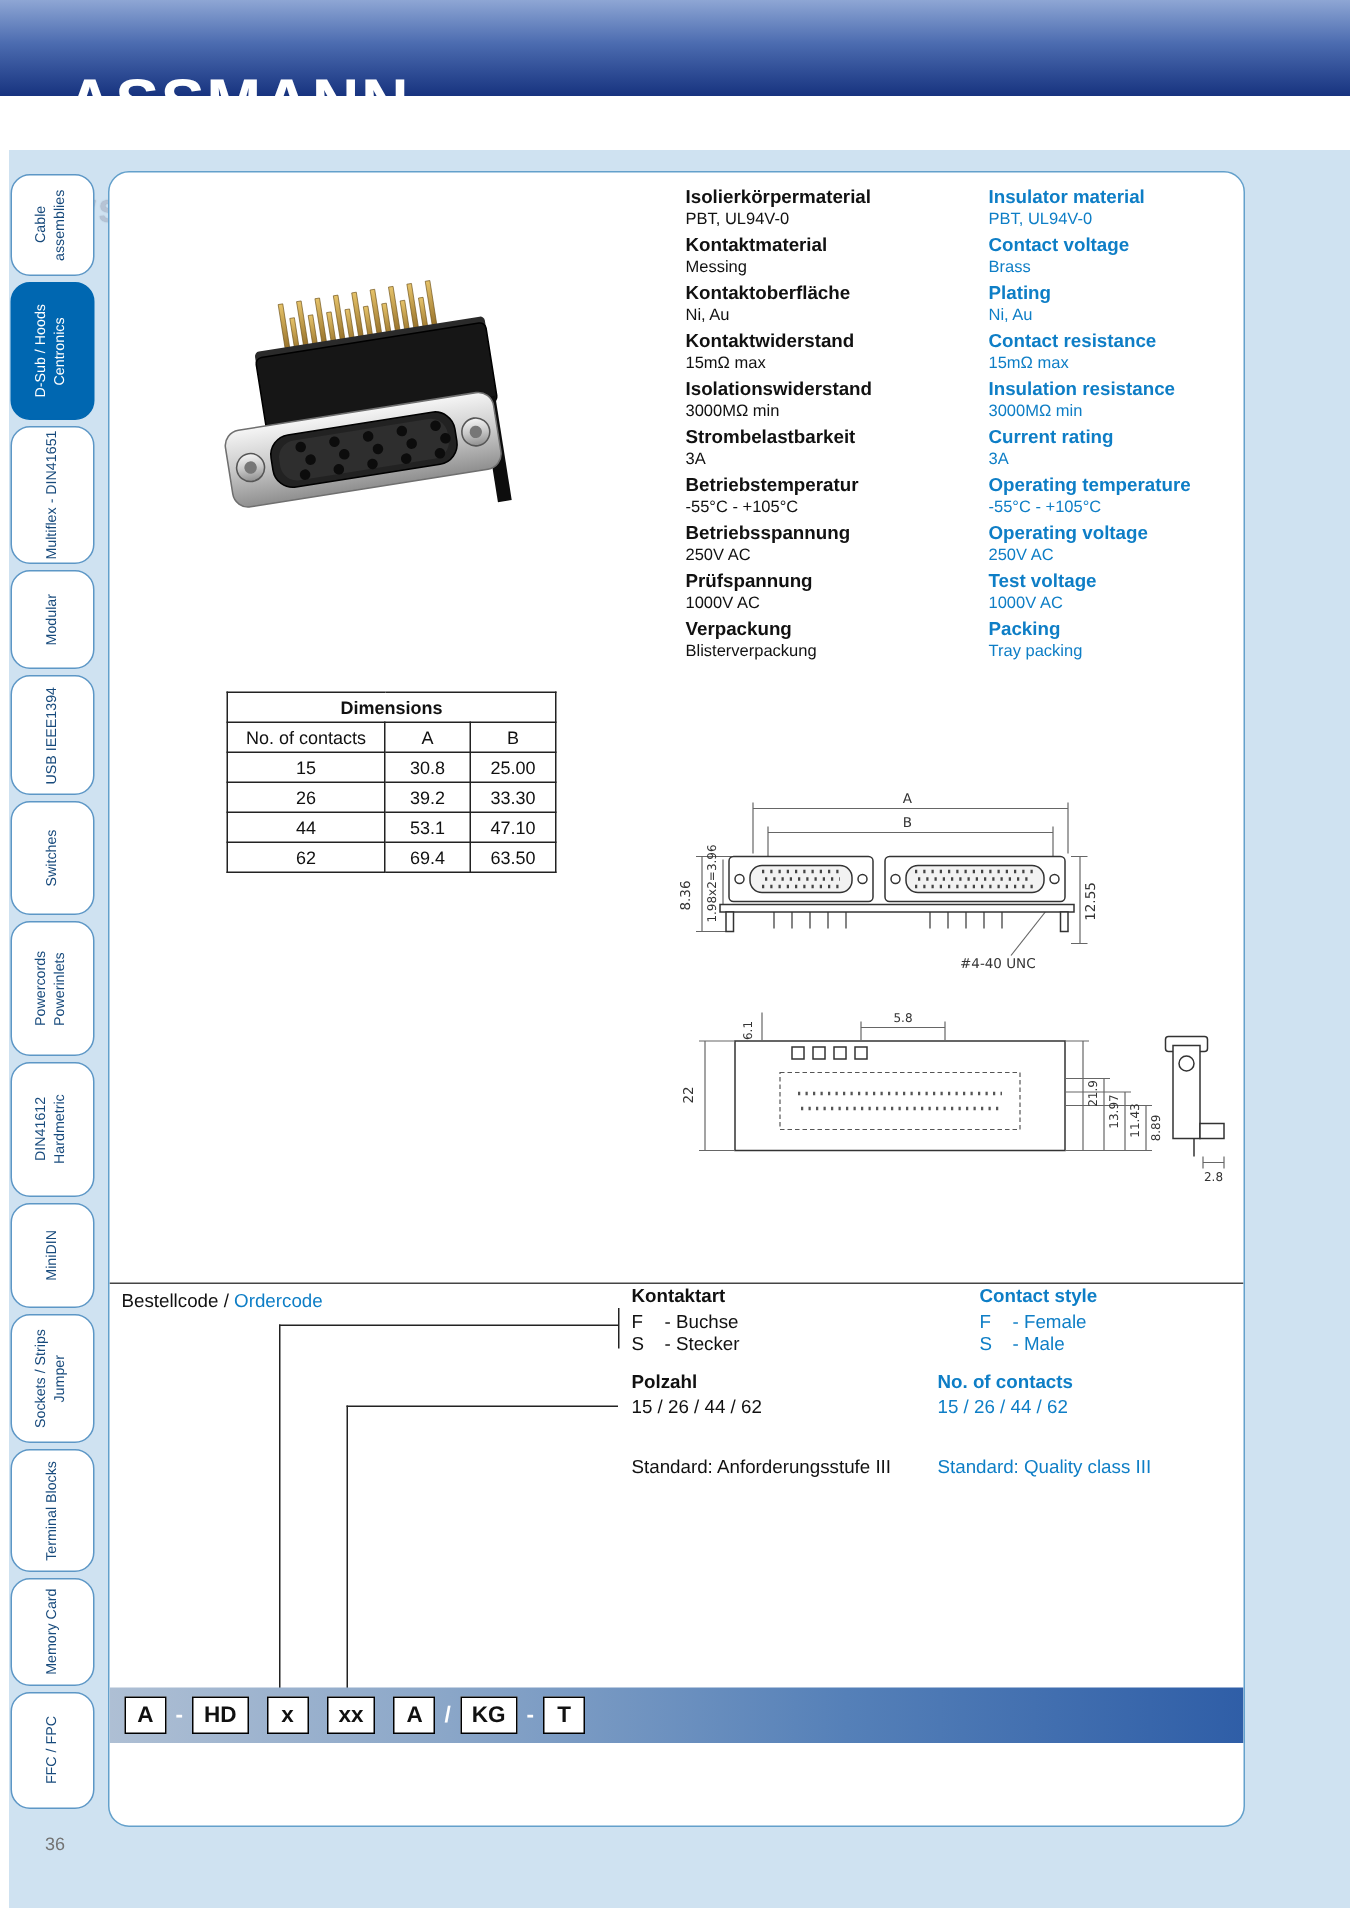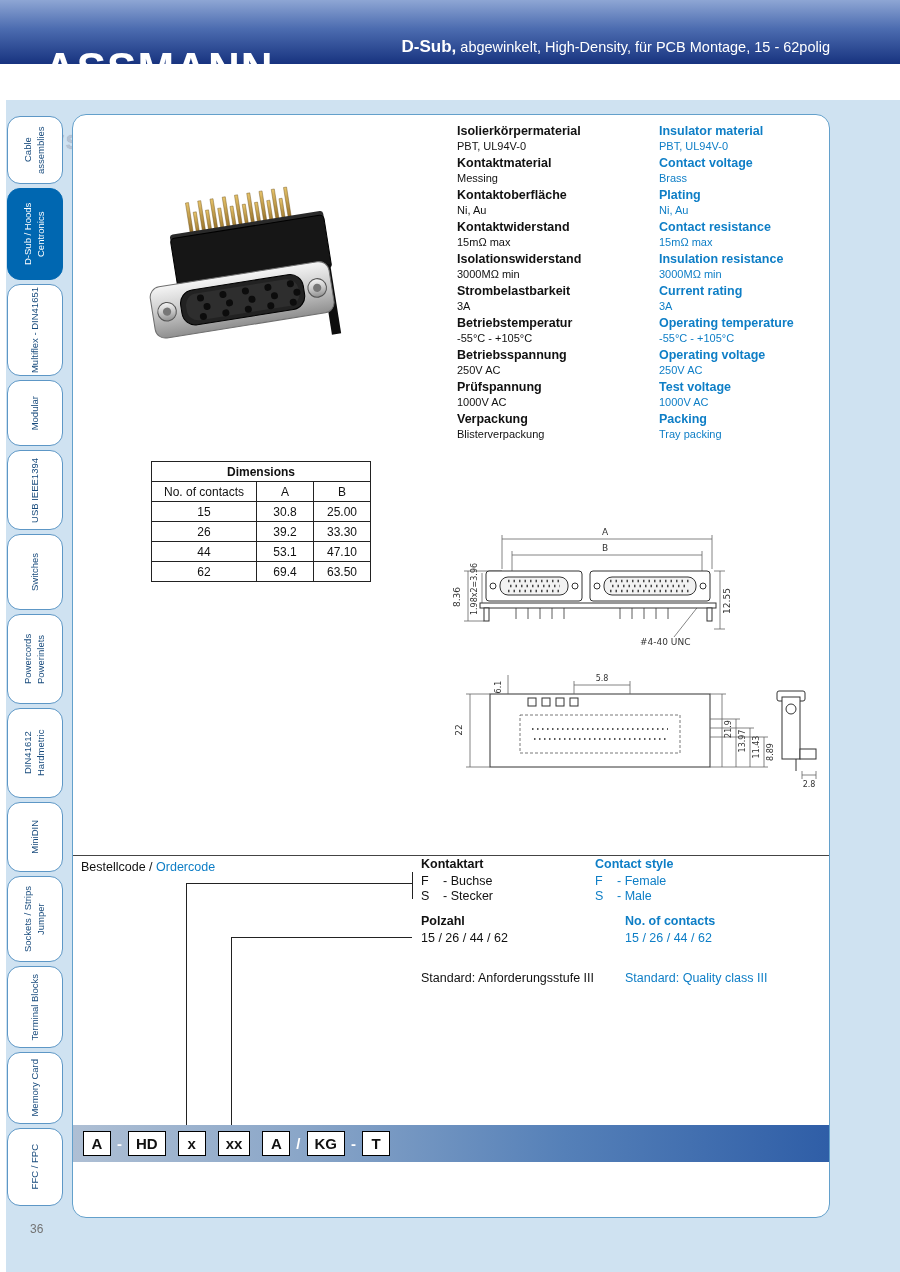--- a/index.html
+++ b/index.html
@@ -57,21 +57,21 @@
   .rule { position:absolute; left:0; top:740px; width:756px; height:1px; background:#444; }
 
   .ordercode-label { position:absolute; left:8px; top:745px; font-size:12.5px; white-space:nowrap; }
   .oc-de { color:#111; } .oc-en { color:#0e7ec6; }
 
   .blk { position:absolute; font-size:12.5px; line-height:15px; }
   .blk .ttl { font-weight:bold; margin-bottom:2px; }
   .blk .opt { display:flex; }
   .blk .opt .code { width:22px; }
   .blk.en, .blk.en .ttl { color:#0e7ec6; }
-  .k-de { left:348px; top:742px; } .k-en { left:522px; top:742px; }
+  .k-de { left:348px; top:742px; } .k-en { left:580px; top:742px; }
   .p-de { left:348px; top:799px; } .p-en { left:552px; top:799px; }
   .s-de { left:348px; top:856px; color:#111; } .s-en { left:552px; top:856px; color:#0e7ec6; }
 
   .lline { position:absolute; background:#222; }
   .l1v { left:113px; top:768px; width:1px; height:248px; }
   .l1h { left:113px; top:768px; width:226px; height:1px; }
   .l1t { left:339px; top:757px; width:1px; height:27px; }
   .l2v { left:158px; top:822px; width:1px; height:194px; }
   .l2h { left:158px; top:822px; width:181px; height:1px; }
 
@@ -86,21 +86,20 @@
 
   .page-num { position:absolute; left:30px; top:1222px; font-size:12px; color:#737373; }
 </style>
 </head>
 <body>
 
 <div class="bg-blue"></div>
 
 <div class="header-top">
   <div class="brand">ASSMANN</div>
-  <div class="title-de"><b>D-Sub,</b><span> abgewinkelt, High-Density, für PCB Montage, 15 - 62polig</span></div>
 </div>
 <div class="header-sub">
   <div class="wsw-line">
     <span class="wsw">WSW</span><span class="components">components</span>
   </div>
   <div class="title-en"><b>D-Sub,</b><span> right-angled, high-Density, for PCB mounting, 15 - 62-contacts</span></div>
 </div>
 
 <div class="sidebar">
   <div class="tab" style="height:68px">

